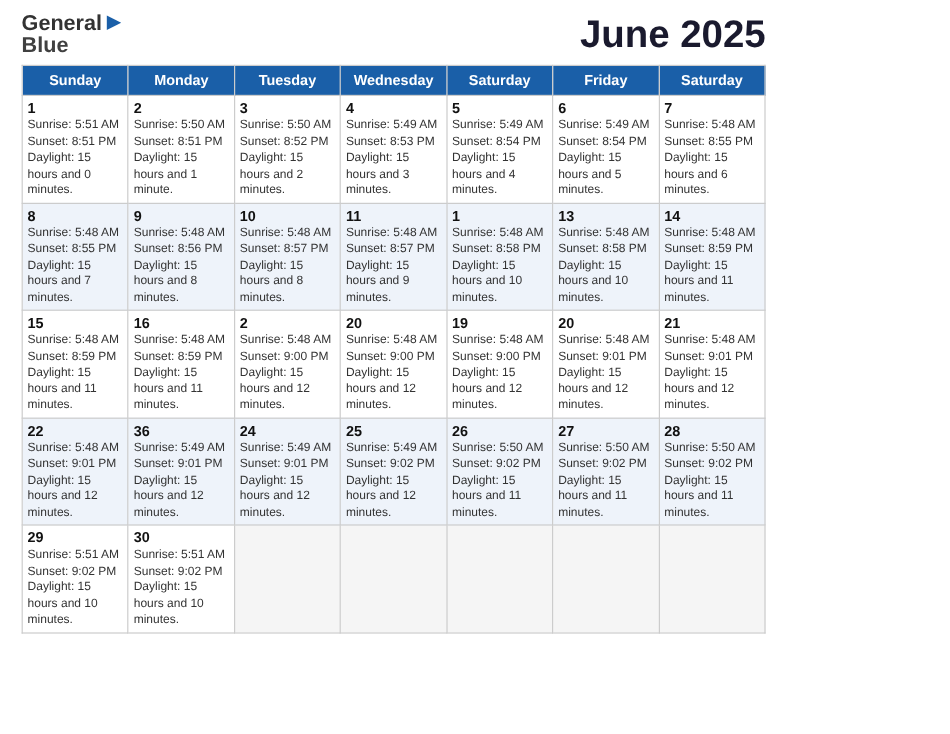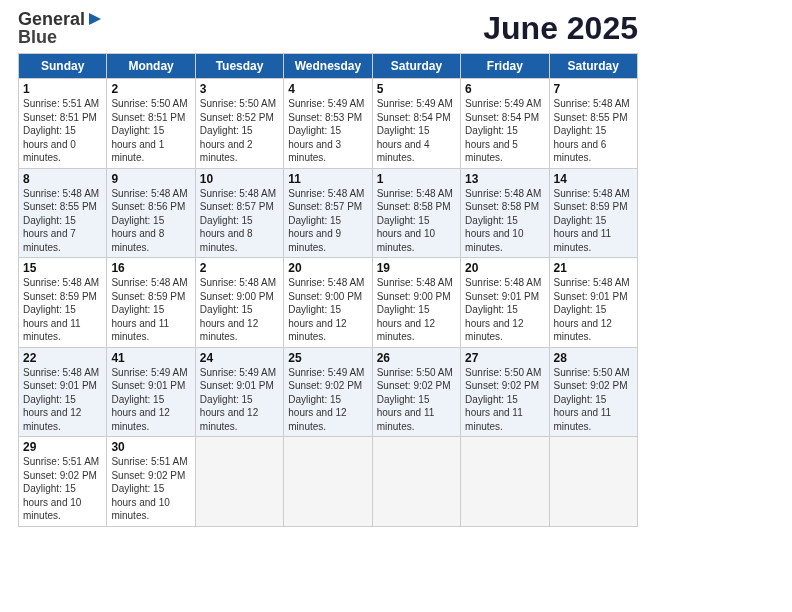--- a/index.html
+++ b/index.html
@@ -305,21 +305,21 @@
         <tr class="row-alt">
           <td>
         <span class="day-num">22</span>
         <div class="day-info">
           Sunrise: 5:48 AM<br>
           Sunset: 9:01 PM<br>
           Daylight: 15 hours and 12 minutes.
         </div>
       </td>
           <td>
-        <span class="day-num">41</span>
+        <span class="day-num">36</span>
         <div class="day-info">
           Sunrise: 5:49 AM<br>
           Sunset: 9:01 PM<br>
           Daylight: 15 hours and 12 minutes.
         </div>
       </td>
           <td>
         <span class="day-num">24</span>
         <div class="day-info">
           Sunrise: 5:49 AM<br>

